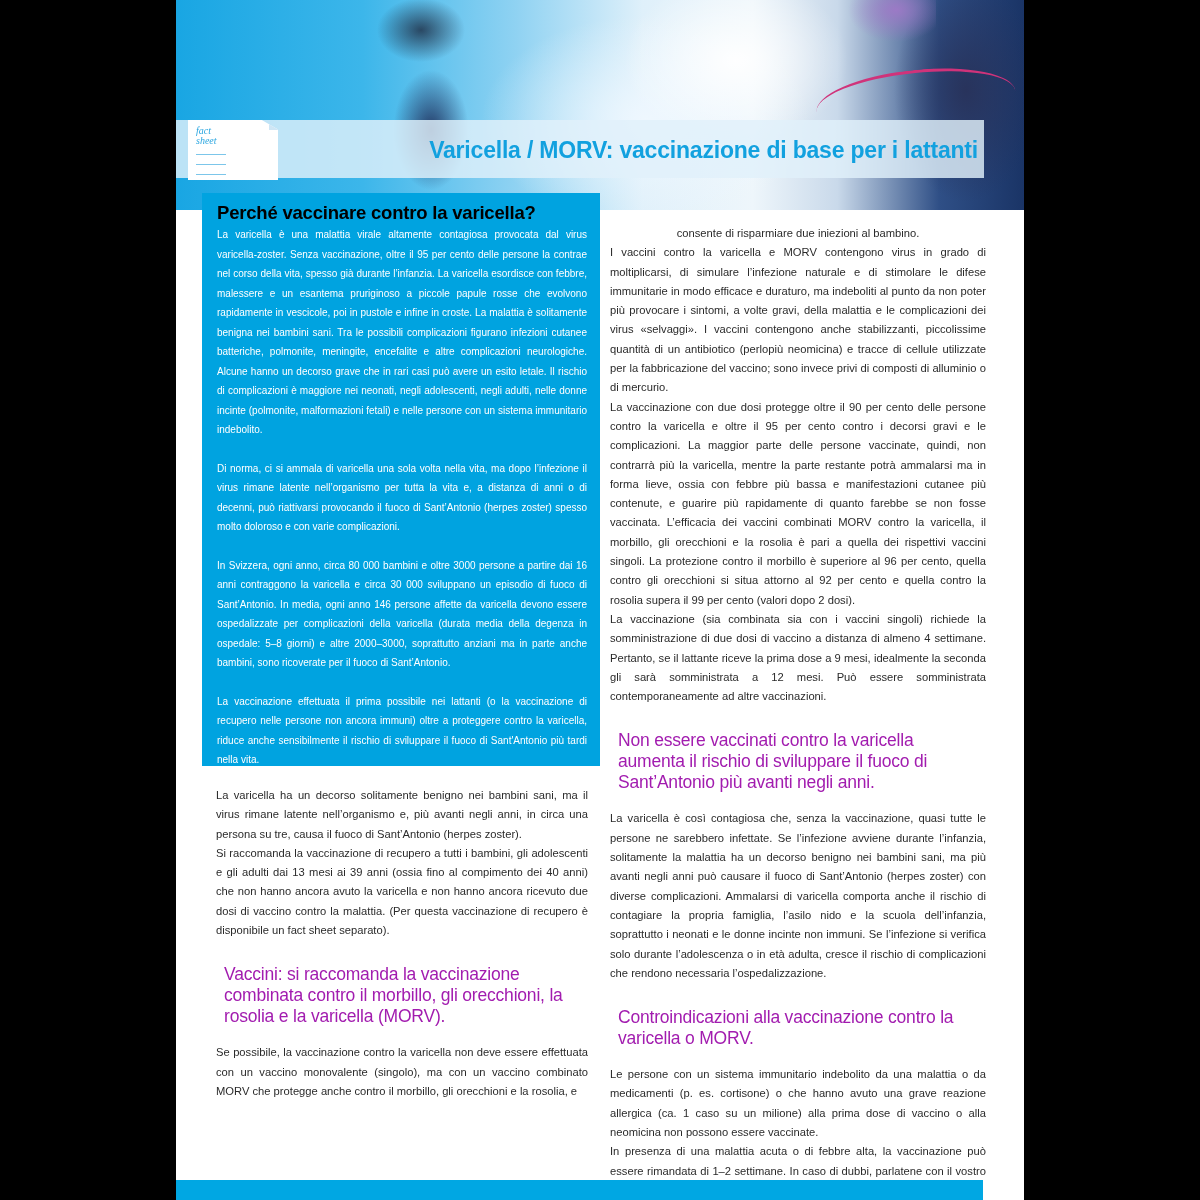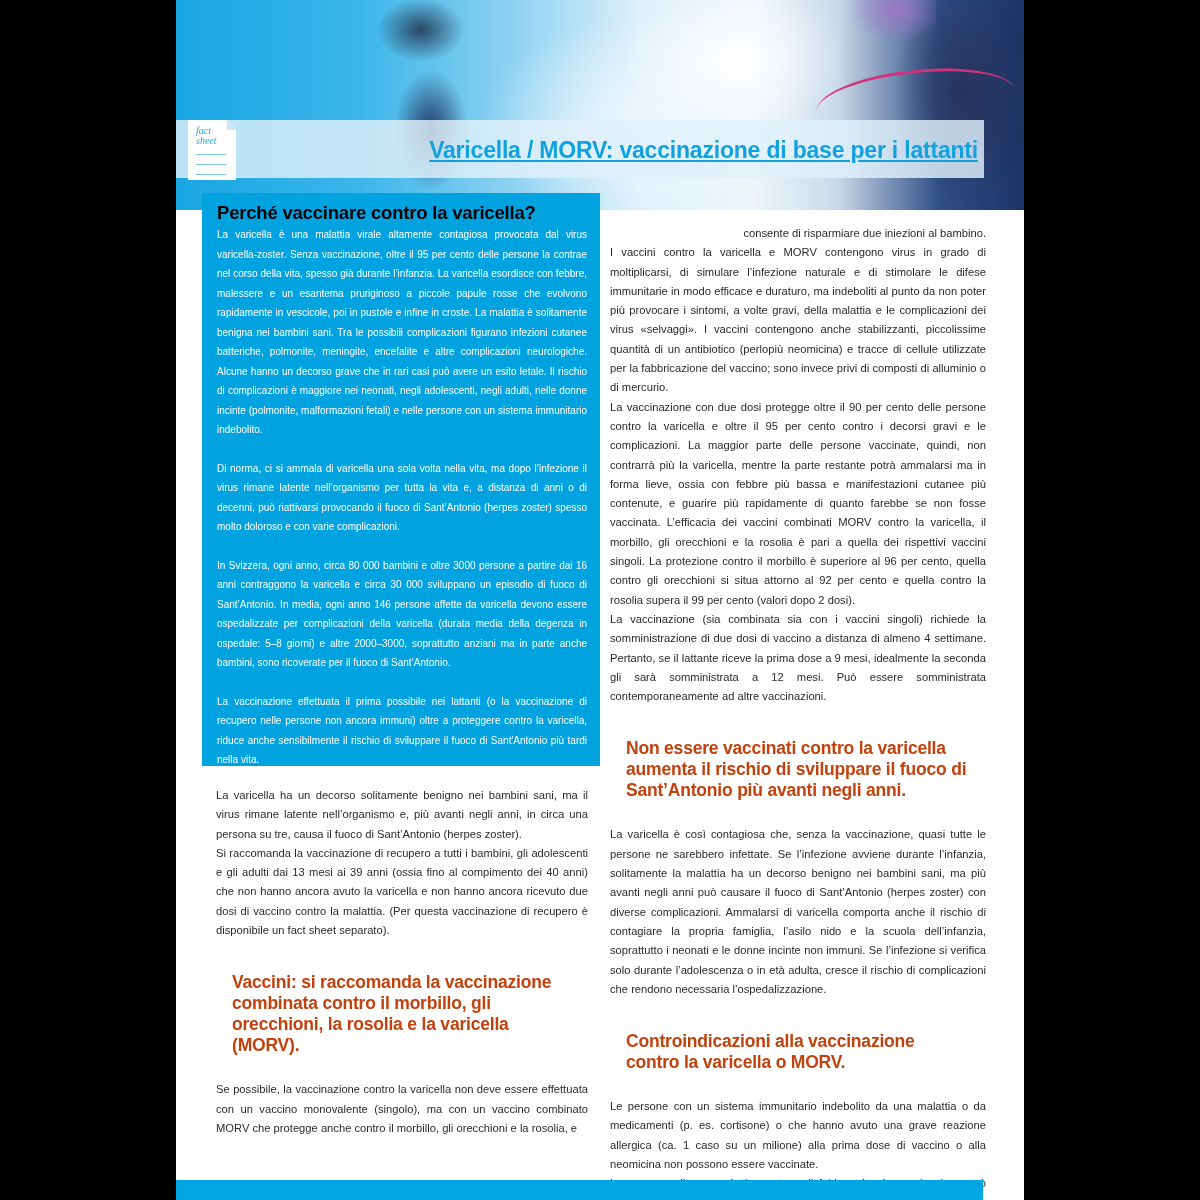--- a/index.html
+++ b/index.html
@@ -35,50 +35,51 @@
       position: absolute; left: 660px; top: 0; width: 100px; height: 60px;
       background: radial-gradient(ellipse 60px 40px at 60px 10px, rgba(160,120,200,0.9), rgba(160,120,200,0) 80%);
     }
     .title-band {
       position: absolute; left: 0; top: 120px; width: 808px; height: 58px;
       background: rgba(225,240,250,0.82);
     }
     .factsheet-icon {
       position: absolute; left: 12px; top: 120px; width: 48px; height: 60px; background: #fff;
       clip-path: polygon(0 0, 82% 0, 100% 16%, 100% 100%, 0 100%);
+      padding-left: 42px;
     }
     .factsheet-icon .fold {
       position: absolute; right: 0; top: 0; width: 9px; height: 10px;
       background: linear-gradient(225deg, transparent 50%, #cfe6f5 50%);
     }
     .factsheet-icon .fs-text {
       position: absolute; left: 8px; top: 6px; font-family: "Liberation Serif", serif; font-style: italic;
       font-size: 10px; line-height: 10px; color: #2aa6e0;
     }
     .factsheet-icon .line {
       position: absolute; left: 8px; width: 30px; height: 1px; background: #7cc6ea;
     }
     .doc-title {
       position: absolute; right: 46px; top: 137px; font-size: 23px; font-weight: bold; color: #12a1df;
-      letter-spacing: -0.2px; white-space: nowrap; text-decoration: underline;
+      letter-spacing: -0.2px; white-space: nowrap;
     }
     .bluebox {
       position: absolute; left: 26px; top: 193px; width: 398px; height: 573px; background: #00a3e0;
     }
     .bluebox .inner { position: absolute; left: 15px; top: 9px; width: 370px; }
     .bluebox h2 {
       margin: 0 0 1px 0; font-size: 18.5px; font-weight: bold; color: #000000; letter-spacing: -0.2px;
     }
     .bluebox p {
       margin: 0 0 19px 0; font-size: 10px; line-height: 19.5px; color: #fff; text-align: justify;
     }
     .col-left { position: absolute; left: 40px; top: 786px; width: 372px; }
     .col-right { position: absolute; left: 434px; top: 224px; width: 376px; }
     h3.sect {
-      margin: 16px; font-size: 17.5px; line-height: 21px; font-weight: bold; color: #c2410c; letter-spacing: -0.2px;
+      margin: 8px; font-size: 17.5px; line-height: 21px; font-weight: normal; color: #a21caf; letter-spacing: -0.2px;
     }
     p.body {
       margin: 0; font-size: 11.2px; line-height: 19.3px; color: #2a2a2a; text-align: justify;
     }
     .gap-s { height: 8px; }
     .gap-m { height: 16px; }
     .footer-bar {
       position: absolute; left: 0; top: 1180px; width: 807px; height: 20px; background: #00a7e3;
     }
   </style>
@@ -122,21 +123,21 @@
   <div class="col-left">
     <p class="body">La varicella ha un decorso solitamente benigno nei bambini sani, ma il virus rimane latente nell’organismo e, più avanti negli anni, in circa una persona su tre, causa il fuoco di Sant’Antonio (herpes zoster).</p>
     <p class="body">Si raccomanda la vaccinazione di recupero a tutti i bambini, gli adolescenti e gli adulti dai 13 mesi ai 39 anni (ossia fino al compimento dei 40 anni) che non hanno ancora avuto la varicella e non hanno ancora ricevuto due dosi di vaccino contro la malattia. (Per questa vaccinazione di recupero è disponibile un fact sheet separato).</p>
     <div class="gap-m"></div>
     <h3 class="sect">Vaccini: si raccomanda la vaccinazione combinata contro il morbillo, gli orecchioni, la rosolia e la varicella (MORV).</h3>
     <div class="gap-s"></div>
     <p class="body">Se possibile, la vaccinazione contro la varicella non deve essere effettuata con un vaccino monovalente (singolo), ma con un vaccino combinato MORV che protegge anche contro il morbillo, gli orecchioni e la rosolia, e</p>
   </div>
 
   <div class="col-right">
-    <p class="body" style="text-align:right">consente di risparmiare due iniezioni al bambino.</p>
+    <p class="body" style="text-align:center">consente di risparmiare due iniezioni al bambino.</p>
     <p class="body">I vaccini contro la varicella e MORV contengono virus in grado di moltiplicarsi, di simulare l’infezione naturale e di stimolare le difese immunitarie in modo efficace e duraturo, ma indeboliti al punto da non poter più provocare i sintomi, a volte gravi, della malattia e le complicazioni dei virus «selvaggi». I vaccini contengono anche stabilizzanti, piccolissime quantità di un antibiotico (perlopiù neomicina) e tracce di cellule utilizzate per la fabbricazione del vaccino; sono invece privi di composti di alluminio o di mercurio.</p>
     <p class="body">La vaccinazione con due dosi protegge oltre il 90 per cento delle persone contro la varicella e oltre il 95 per cento contro i decorsi gravi e le complicazioni. La maggior parte delle persone vaccinate, quindi, non contrarrà più la varicella, mentre la parte restante potrà ammalarsi ma in forma lieve, ossia con febbre più bassa e manifestazioni cutanee più contenute, e guarire più rapidamente di quanto farebbe se non fosse vaccinata. L’efficacia dei vaccini combinati MORV contro la varicella, il morbillo, gli orecchioni e la rosolia è pari a quella dei rispettivi vaccini singoli. La protezione contro il morbillo è superiore al 96 per cento, quella contro gli orecchioni si situa attorno al 92 per cento e quella contro la rosolia supera il 99 per cento (valori dopo 2 dosi).</p>
     <p class="body">La vaccinazione (sia combinata sia con i vaccini singoli) richiede la somministrazione di due dosi di vaccino a distanza di almeno 4 settimane. Pertanto, se il lattante riceve la prima dose a 9 mesi, idealmente la seconda gli sarà somministrata a 12 mesi. Può essere somministrata contemporaneamente ad altre vaccinazioni.</p>
     <div class="gap-m"></div>
     <h3 class="sect">Non essere vaccinati contro la varicella aumenta il rischio di sviluppare il fuoco di Sant’Antonio più avanti negli anni.</h3>
     <div class="gap-s"></div>
     <p class="body">La varicella è così contagiosa che, senza la vaccinazione, quasi tutte le persone ne sarebbero infettate. Se l’infezione avviene durante l’infanzia, solitamente la malattia ha un decorso benigno nei bambini sani, ma più avanti negli anni può causare il fuoco di Sant’Antonio (herpes zoster) con diverse complicazioni. Ammalarsi di varicella comporta anche il rischio di contagiare la propria famiglia, l’asilo nido e la scuola dell’infanzia, soprattutto i neonati e le donne incinte non immuni. Se l’infezione si verifica solo durante l’adolescenza o in età adulta, cresce il rischio di complicazioni che rendono necessaria l’ospedalizzazione.</p>
     <div class="gap-m"></div>
     <h3 class="sect">Controindicazioni alla vaccinazione contro la varicella o MORV.</h3>
     <div class="gap-s"></div>

